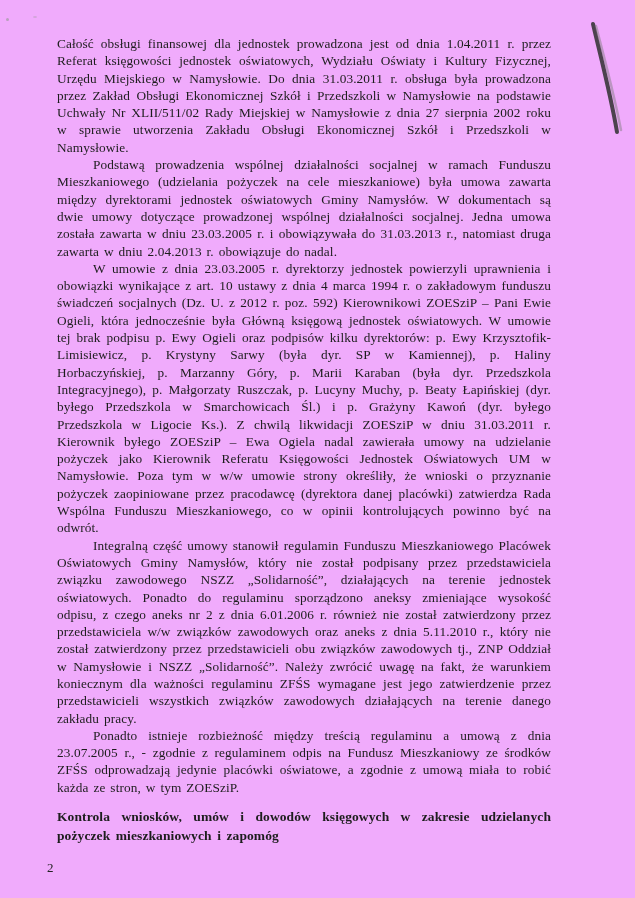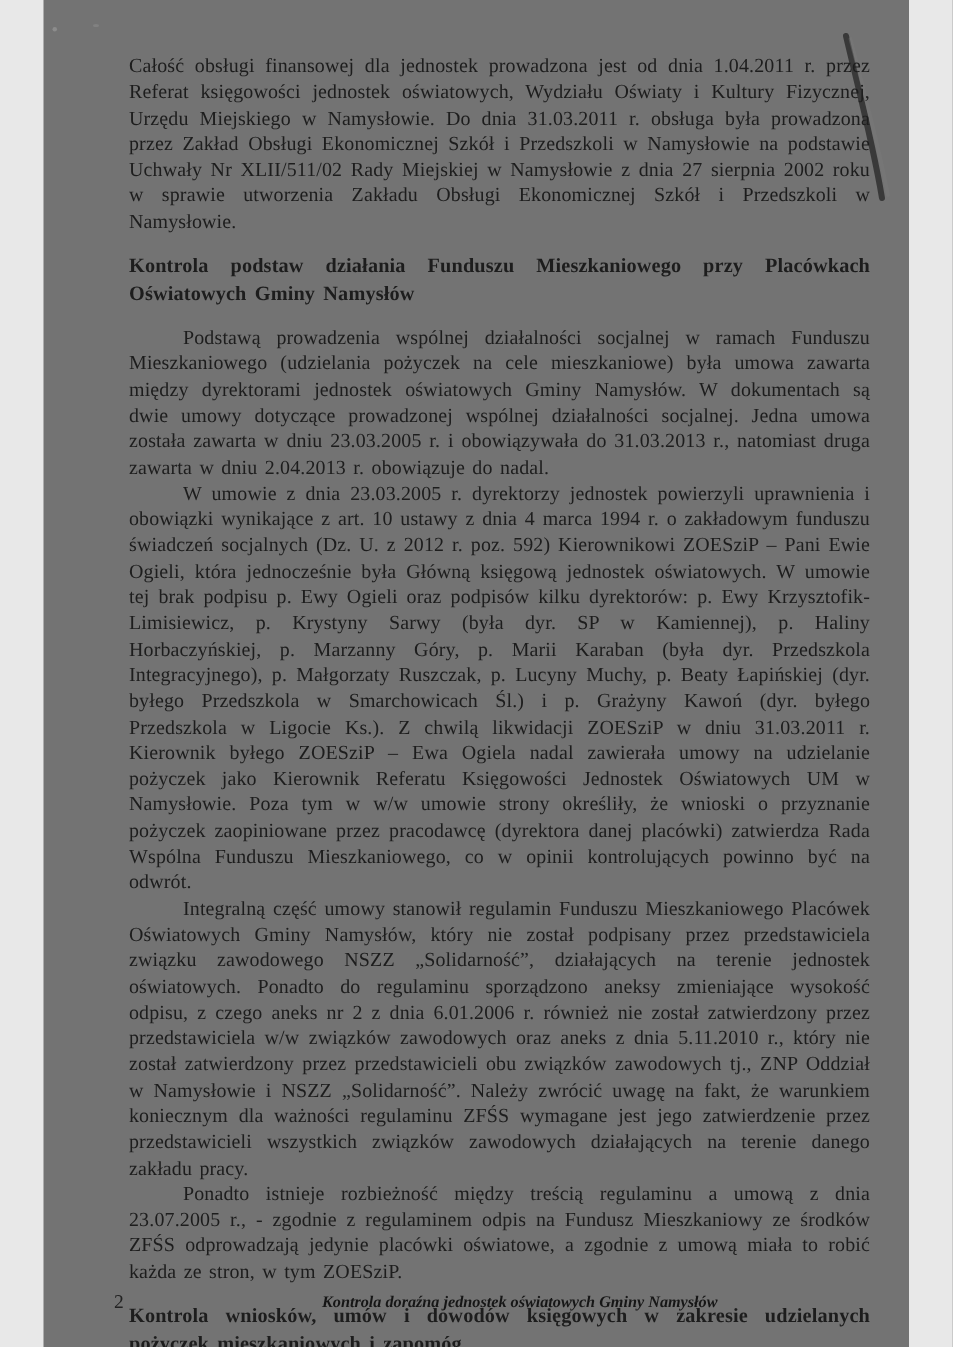--- a/index.html
+++ b/index.html
@@ -2,24 +2,24 @@
 <html lang="pl"><head>
 <meta charset="utf-8">
 <style>
   html, body {
     margin: 0;
     padding: 0;
     background: #e8e8e8;
   }
   .page {
     position: relative;
-    width: 577px;
+    width: 635px;
     height: 898px;
     margin: 0 auto;
-    background: #737373;
+    background: #f0abfc;
     overflow: hidden;
     font-family: "Liberation Serif", "DejaVu Serif", serif;
     color: #1d1d1d;
   }
   .text-block {
     position: absolute;
     left: 57px;
     top: 35px;
     width: 494px;
   }
@@ -95,32 +95,30 @@
 
   <svg class="artifact-svg" width="70" height="150" viewBox="0 0 70 150">
     <path d="M28 24 C 36 58, 46 96, 52 132" fill="none" stroke="#2f2f2f" stroke-width="4" stroke-linecap="round" opacity="0.85"></path>
     <path d="M31 26 C 40 60, 50 98, 56 130" fill="none" stroke="#7a7a7a" stroke-width="2.5" stroke-linecap="round" opacity="0.45"></path>
   </svg>
 
   <div class="text-block">
 
     <p class="para">Całość obsługi finansowej dla jednostek prowadzona jest od dnia 1.04.2011 r. przez Referat księgowości jednostek oświatowych, Wydziału Oświaty i Kultury Fizycznej, Urzędu Miejskiego w Namysłowie. Do dnia 31.03.2011 r. obsługa była prowadzona przez Zakład Obsługi Ekonomicznej Szkół i Przedszkoli w Namysłowie na podstawie Uchwały Nr XLII/511/02 Rady Miejskiej w Namysłowie z dnia 27 sierpnia 2002 roku w sprawie utworzenia Zakładu Obsługi Ekonomicznej Szkół i Przedszkoli w Namysłowie.</p>
 
-    <h2 class="heading">Kontrola podstaw działania Funduszu Mieszkaniowego przy Placówkach Oświatowych Gminy Namysłów</h2>
 
     <p class="para indent">Podstawą prowadzenia wspólnej działalności socjalnej w ramach Funduszu Mieszkaniowego (udzielania pożyczek na cele mieszkaniowe) była umowa zawarta między dyrektorami jednostek oświatowych Gminy Namysłów. W dokumentach są dwie umowy dotyczące prowadzonej wspólnej działalności socjalnej. Jedna umowa została zawarta w dniu 23.03.2005 r. i obowiązywała do 31.03.2013 r., natomiast druga zawarta w dniu 2.04.2013 r. obowiązuje do nadal.</p>
 
     <p class="para indent">W umowie z dnia 23.03.2005 r. dyrektorzy jednostek powierzyli uprawnienia i obowiązki wynikające z art. 10 ustawy z dnia 4 marca 1994 r. o zakładowym funduszu świadczeń socjalnych (Dz. U. z 2012 r. poz. 592) Kierownikowi ZOESziP – Pani Ewie Ogieli, która jednocześnie była Główną księgową jednostek oświatowych. W umowie tej brak podpisu p. Ewy Ogieli oraz podpisów kilku dyrektorów: p. Ewy Krzysztofik-Limisiewicz, p. Krystyny Sarwy (była dyr. SP w Kamiennej), p. Haliny Horbaczyńskiej, p. Marzanny Góry, p. Marii Karaban (była dyr. Przedszkola Integracyjnego), p. Małgorzaty Ruszczak, p. Lucyny Muchy, p. Beaty Łapińskiej (dyr. byłego Przedszkola w Smarchowicach Śl.) i p. Grażyny Kawoń (dyr. byłego Przedszkola w Ligocie Ks.). Z chwilą likwidacji ZOESziP w dniu 31.03.2011 r. Kierownik byłego ZOESziP – Ewa Ogiela nadal zawierała umowy na udzielanie pożyczek jako Kierownik Referatu Księgowości Jednostek Oświatowych UM w Namysłowie. Poza tym w w/w umowie strony określiły, że wnioski o przyznanie pożyczek zaopiniowane przez pracodawcę (dyrektora danej placówki) zatwierdza Rada Wspólna Funduszu Mieszkaniowego, co w opinii kontrolujących powinno być na odwrót.</p>
 
     <p class="para indent">Integralną część umowy stanowił regulamin Funduszu Mieszkaniowego Placówek Oświatowych Gminy Namysłów, który nie został podpisany przez przedstawiciela związku zawodowego NSZZ „Solidarność”, działających na terenie jednostek oświatowych. Ponadto do regulaminu sporządzono aneksy zmieniające wysokość odpisu, z czego aneks nr 2 z dnia 6.01.2006 r. również nie został zatwierdzony przez przedstawiciela w/w związków zawodowych oraz aneks z dnia 5.11.2010 r., który nie został zatwierdzony przez przedstawicieli obu związków zawodowych tj., ZNP Oddział w Namysłowie i NSZZ „Solidarność”. Należy zwrócić uwagę na fakt, że warunkiem koniecznym dla ważności regulaminu ZFŚS wymagane jest jego zatwierdzenie przez przedstawicieli wszystkich związków zawodowych działających na terenie danego zakładu pracy.</p>
 
     <p class="para indent">Ponadto istnieje rozbieżność między treścią regulaminu a umową z dnia 23.07.2005 r., - zgodnie z regulaminem odpis na Fundusz Mieszkaniowy ze środków ZFŚS odprowadzają jedynie placówki oświatowe, a zgodnie z umową miała to robić każda ze stron, w tym ZOESziP.</p>
 
     <h2 class="heading">Kontrola wniosków, umów i dowodów księgowych w zakresie udzielanych pożyczek mieszkaniowych i zapomóg</h2>
 
   </div>
 
   <div class="footer">
     <span class="page-number">2</span>
-    <span class="footer-title">Kontrola doraźna jednostek oświatowych Gminy Namysłów</span>
   </div>
 
 </div>
 
 </body></html>

